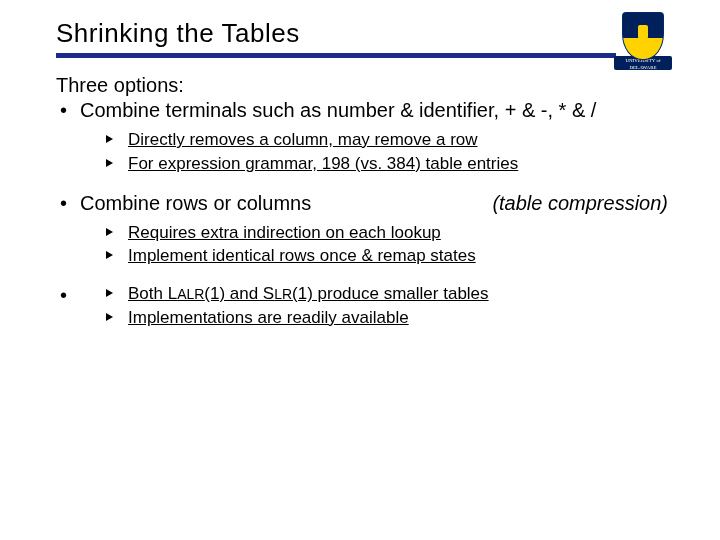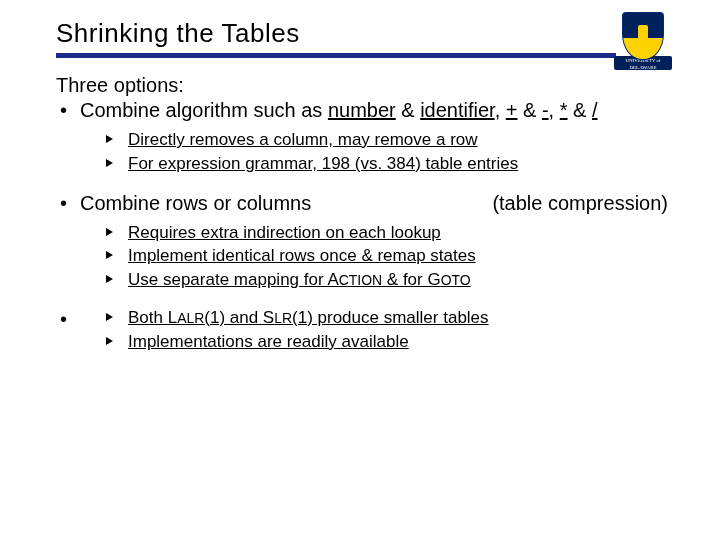--- a/index.html
+++ b/index.html
@@ -113,22 +113,23 @@
     content: "";
     position: absolute;
     left: 0;
     top: 7px;
     width: 0;
     height: 0;
     border-top: 4px solid transparent;
     border-bottom: 4px solid transparent;
     border-left: 7px solid #000;
   }
-  .u { text-decoration: underline; }
+  .u { }
   .aside {
+    font-style: italic;
     white-space: nowrap;
   }
   .row {
     display: flex;
     align-items: flex-start;
     gap: 8px;
   }
   .row .main { flex: 0 0 auto; }
   .row .aside-wrap { flex: 1 1 auto; text-align: right; padding-right: 4px; }
 </style>
@@ -147,37 +148,36 @@
 
   <div class="title">Shrinking the Tables</div>
   <div class="title-rule"></div>
 
   <div class="intro">Three options:</div>
 
   <ul class="top-bullets">
 
     <li>
       <span>
-        <span>Combine algorithm such as </span><span class="u">number</span><span> &amp; </span><span class="u">identifier</span><span>, </span><span class="u">+</span><span> &amp; </span><span class="u">-</span><span>, </span><span class="u">*</span><span> &amp; </span><span class="u">/</span>
+        <span>Combine terminals such as </span><span class="u">number</span><span> &amp; </span><span class="u">identifier</span><span>, </span><span class="u">+</span><span> &amp; </span><span class="u">-</span><span>, </span><span class="u">*</span><span> &amp; </span><span class="u">/</span>
       </span>
       <ul class="sub-bullets">
         <li>Directly removes a column, may remove a row</li>
         <li>For expression grammar, 198 (vs. 384) table entries</li>
       </ul>
     </li>
 
     <li>
       <div class="row">
         <span class="main">Combine rows or columns</span>
         <span class="aside-wrap"><span class="aside">(table compression)</span></span>
       </div>
       <ul class="sub-bullets">
         <li>Requires extra indirection on each lookup</li>
         <li>Implement identical rows once &amp; remap states</li>
-        <li>Use separate mapping for A<span style="font-size:0.82em">CTION</span> &amp; for G<span style="font-size:0.82em">OTO</span></li>
       </ul>
     </li>
 
     <li>
       <ul class="sub-bullets">
         <li>Both L<span style="font-size:0.82em">ALR</span>(1) and S<span style="font-size:0.82em">LR</span>(1) produce smaller tables</li>
         <li>Implementations are readily available</li>
       </ul>
     </li>
 

